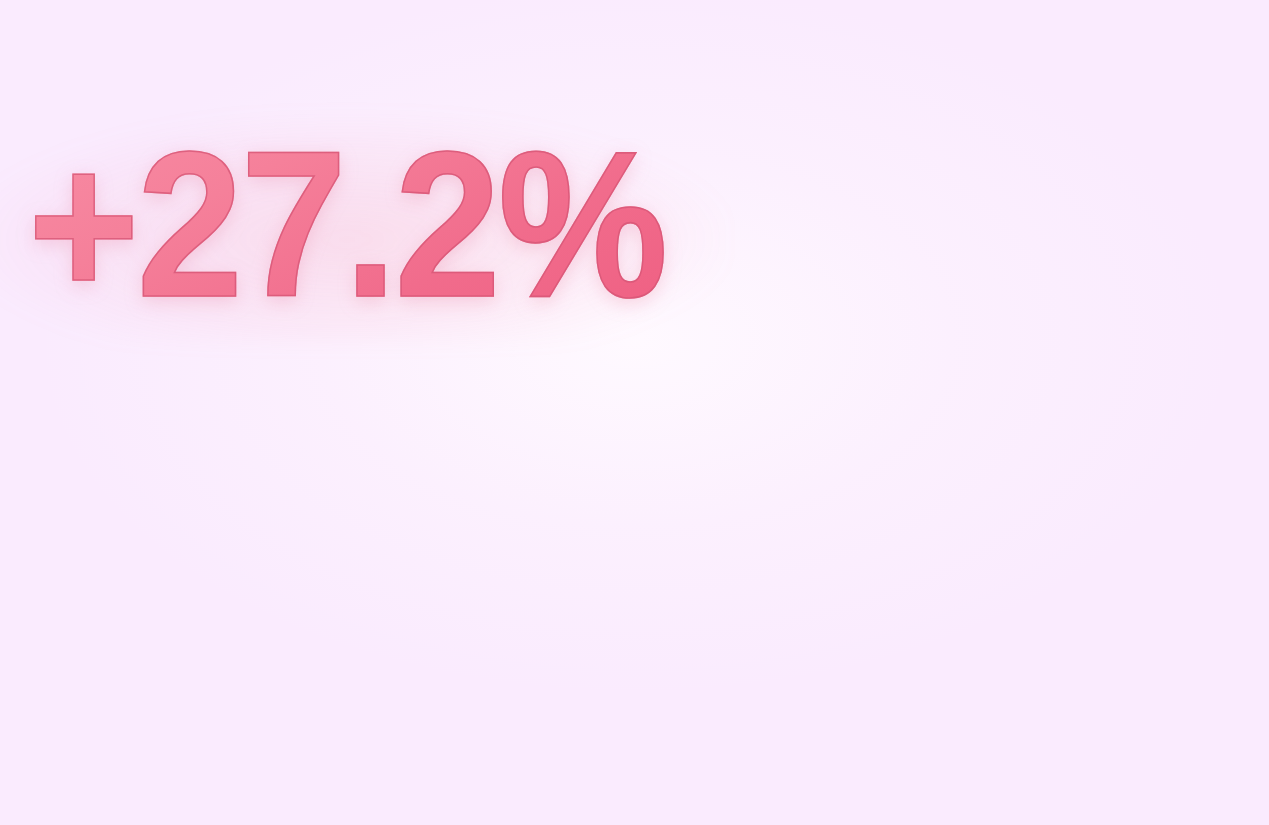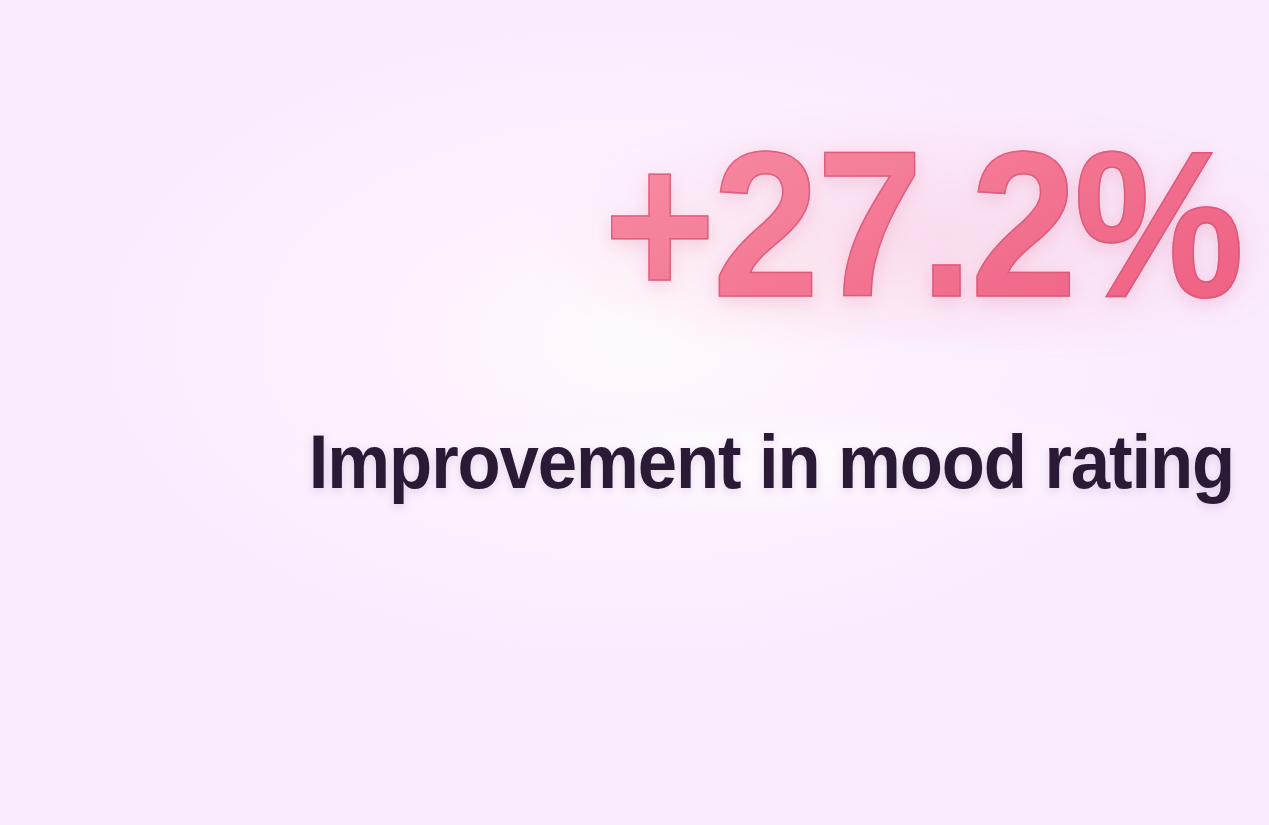--- a/index.html
+++ b/index.html
@@ -40,21 +40,21 @@
   }
 
   .stat-stack {
     position: absolute;
     left: 0;
     right: 0;
     top: 0;
     height: 825px;
     display: flex;
     flex-direction: column;
-    align-items: flex-end;
+    align-items: flex-start;
     justify-content: flex-start;
   }
 
   
   .stat-value-wrap {
     position: relative;
     margin-top: 118px;
     line-height: 1;
     height: 212px;
     display: flex;
@@ -141,19 +141,15 @@
 
   <div class="bg-glow"></div>
 
   <div class="stat-stack">
 
     <div class="stat-value-wrap">
       <div class="stat-value-glow"></div>
       <div class="stat-value">+27.2%</div>
     </div>
 
-    <div class="stat-label-wrap">
-      <div class="stat-label-glow"></div>
-      <div class="stat-label">Improvement in mood rating</div>
-    </div>
 
   </div>
 </div>
 
 </body></html>

